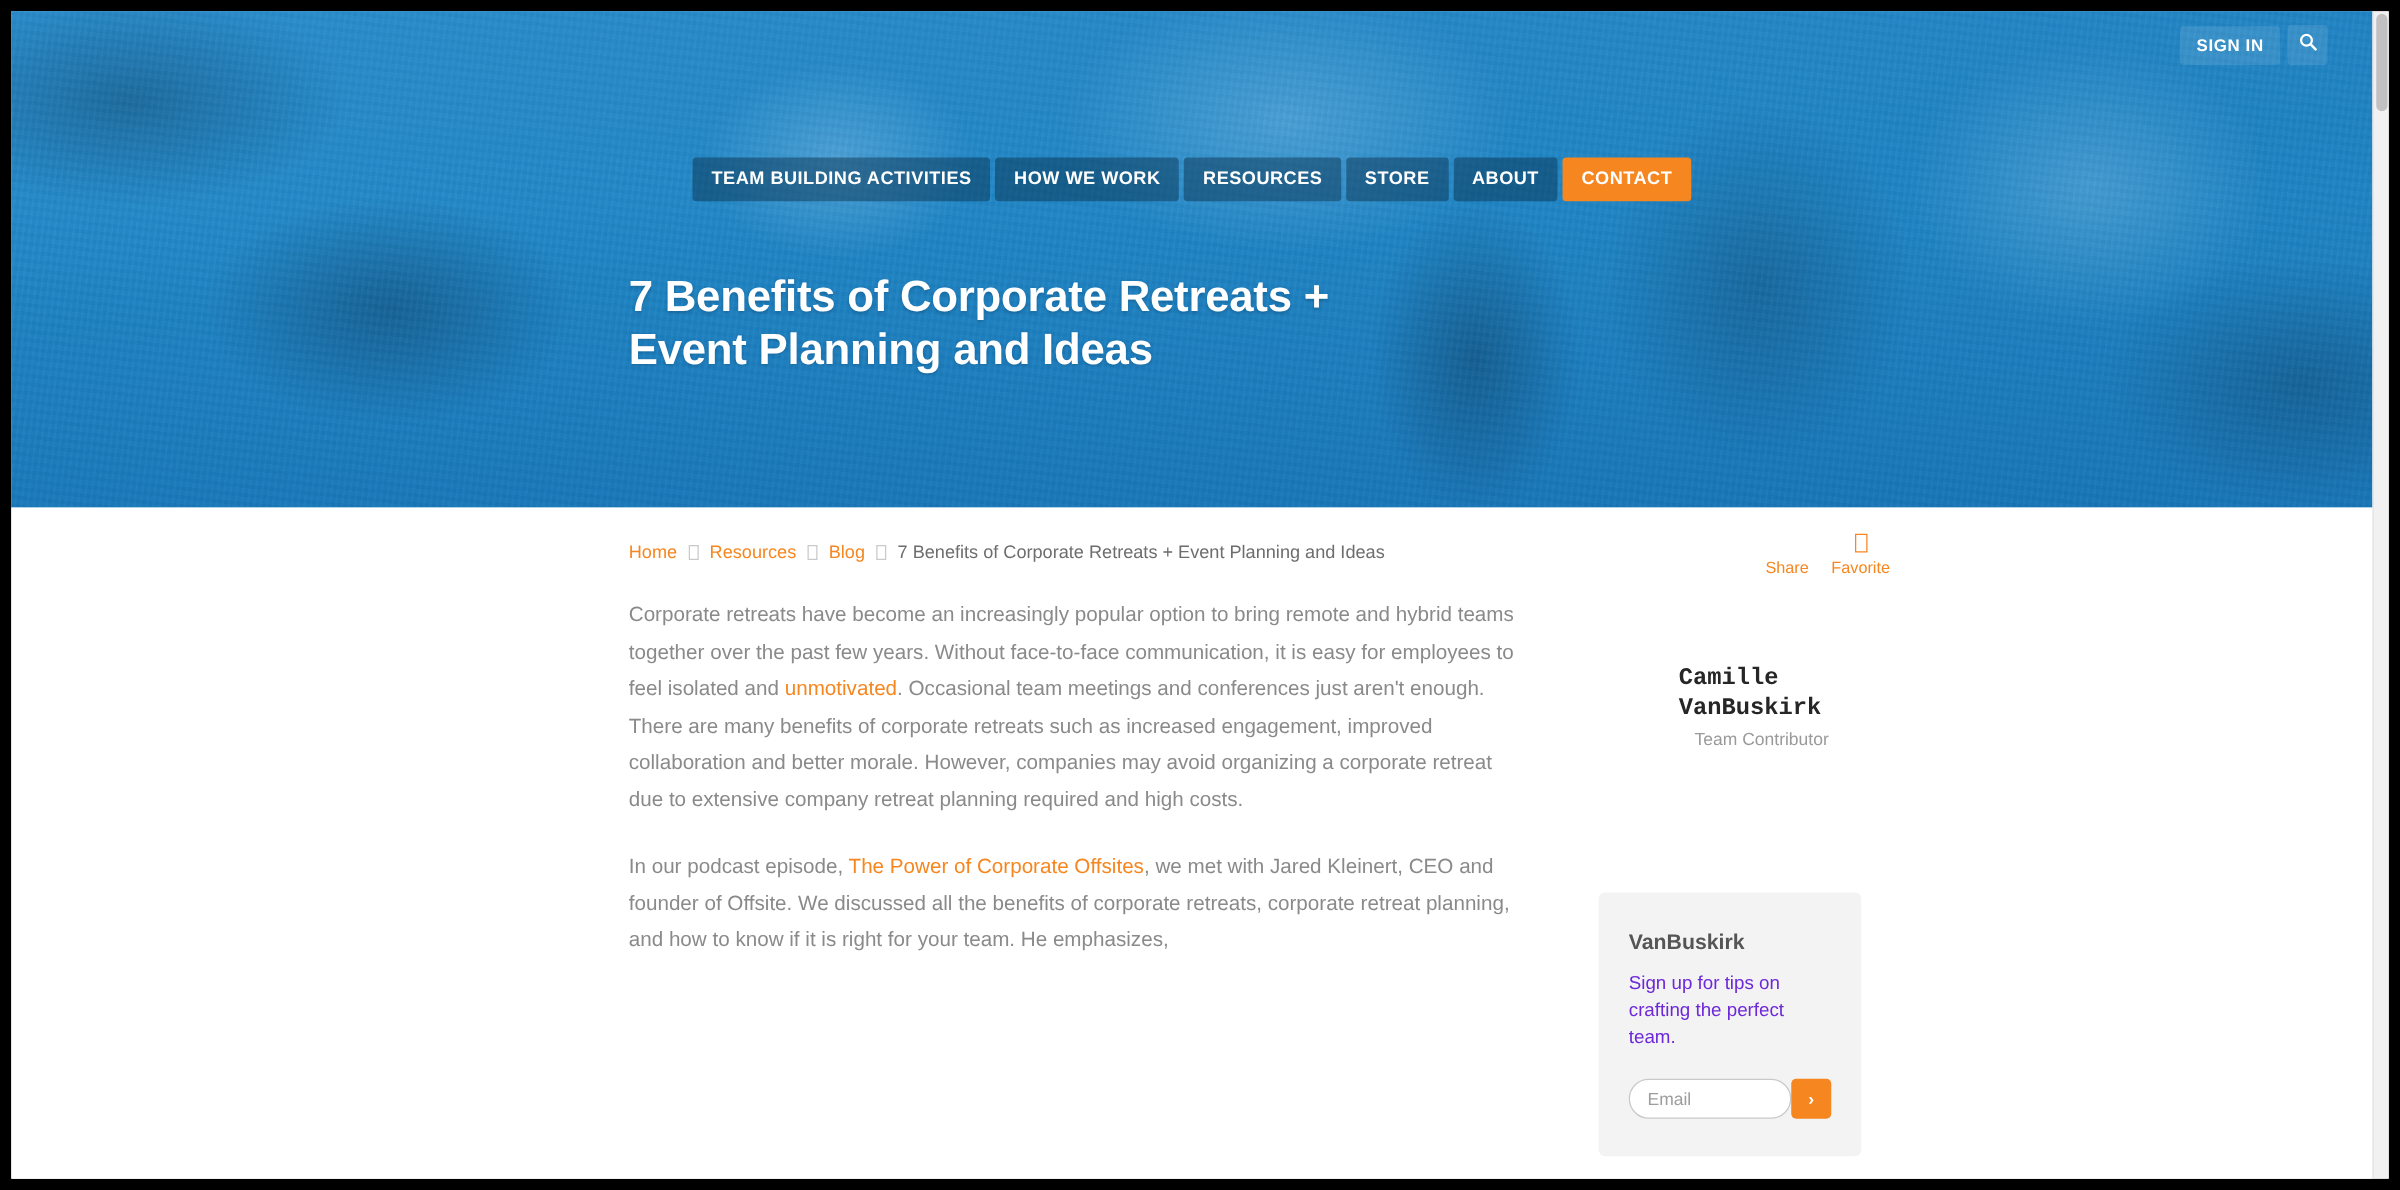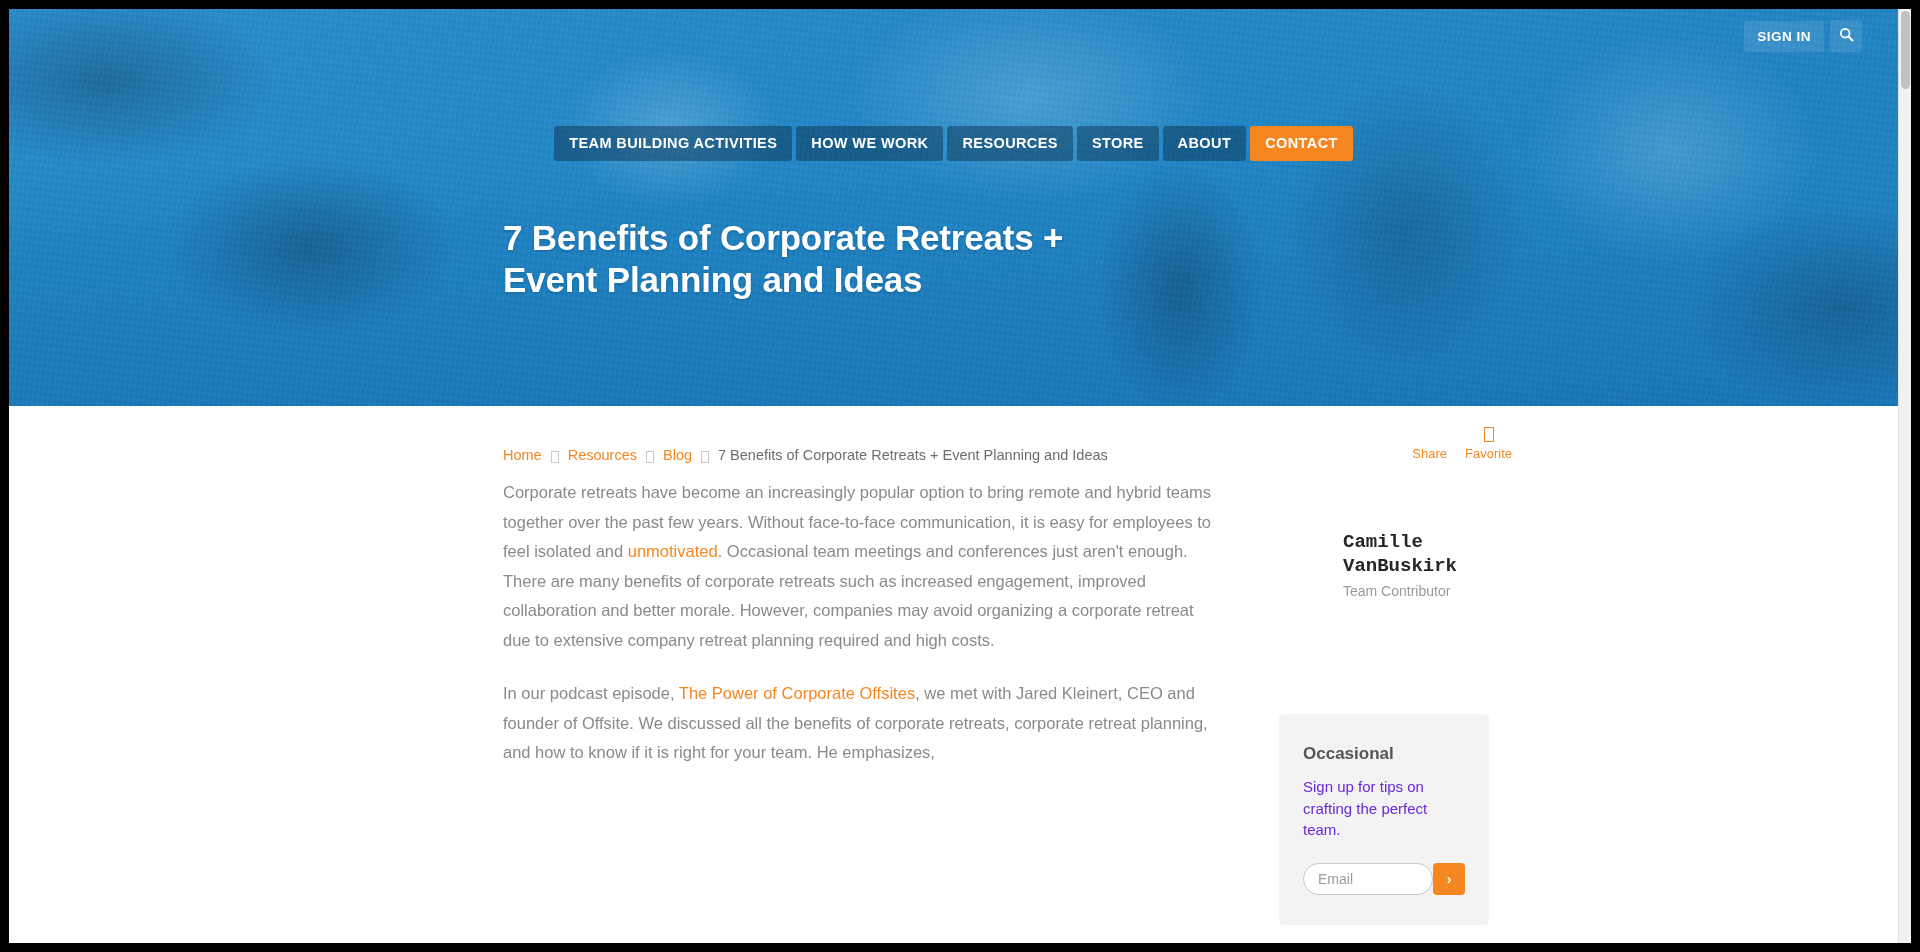--- a/index.html
+++ b/index.html
@@ -176,23 +176,23 @@
     padding-top: 0;
     width: 1889px;
   }
   .crumbrow {
     position: relative;
     height: 72px;
   }
   .breadcrumb {
     position: absolute;
     left: 494px;
-    top: 41px;
-    display: flex;
-    align-items: flex-end;
+    top: 28px;
+    display: flex;
+    align-items: center;
     gap: 9px;
     font-size: 14.5px;
     color: #7a7a7a;
     white-space: nowrap;
   }
   .crumb-link { color: #f6861f; cursor: pointer; }
   .crumb-sep {
     display: inline-block;
     width: 8px; height: 12px;
     border: 1px solid #c9c9c9;
@@ -274,20 +274,21 @@
     font-size: 19px;
     font-weight: 700;
     line-height: 1.28;
     max-width: 120px;
     font-family: Liberation Mono, monospace;
   }
   .author-role {
     color: #9a9a9a;
     font-size: 14px;
     margin-top: 4px;
+    text-align: right;
   }
 
   .subscribe-card {
     margin-top: 115px;
     background: #f3f3f3;
     border-radius: 5px;
     padding: 30px 24px 30px;
     width: 210px;
     margin-left: 22px;
   }
@@ -412,21 +413,21 @@
 
         <div class="rail">
           <div class="author">
             <div>
               <div class="author-name">Camille VanBuskirk</div>
               <div class="author-role">Team Contributor</div>
             </div>
           </div>
 
           <div class="subscribe-card">
-            <div class="sub-title">Occasional</div>
+            <div class="sub-title">VanBuskirk</div>
             <div class="sub-desc">Sign up for tips on crafting the perfect team.</div>
             <div class="sub-form">
               <input class="sub-input" type="text" placeholder="Email" style="">
               <button class="sub-submit">›</button>
             </div>
           </div>
 
           <div class="second-card"></div>
         </div>
 

